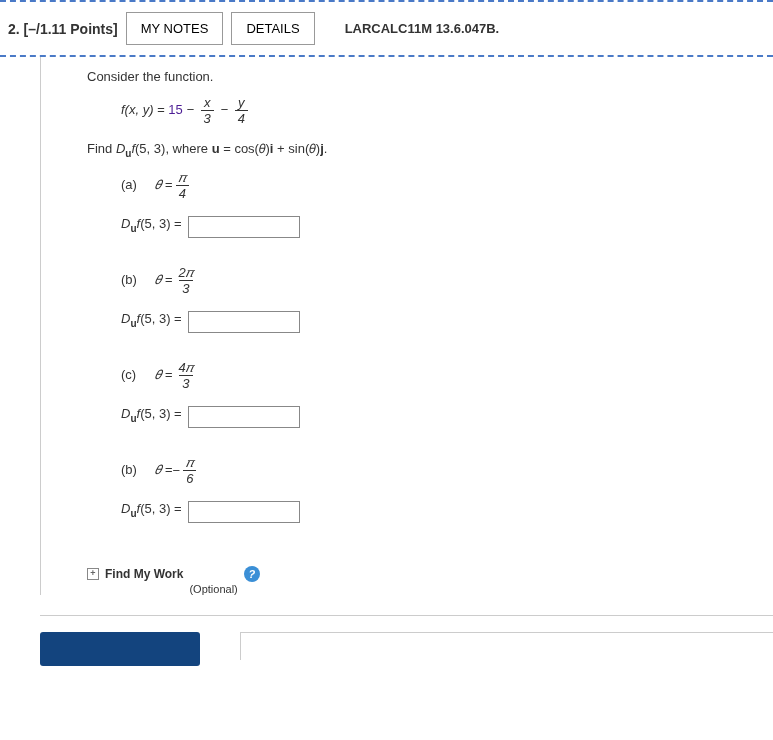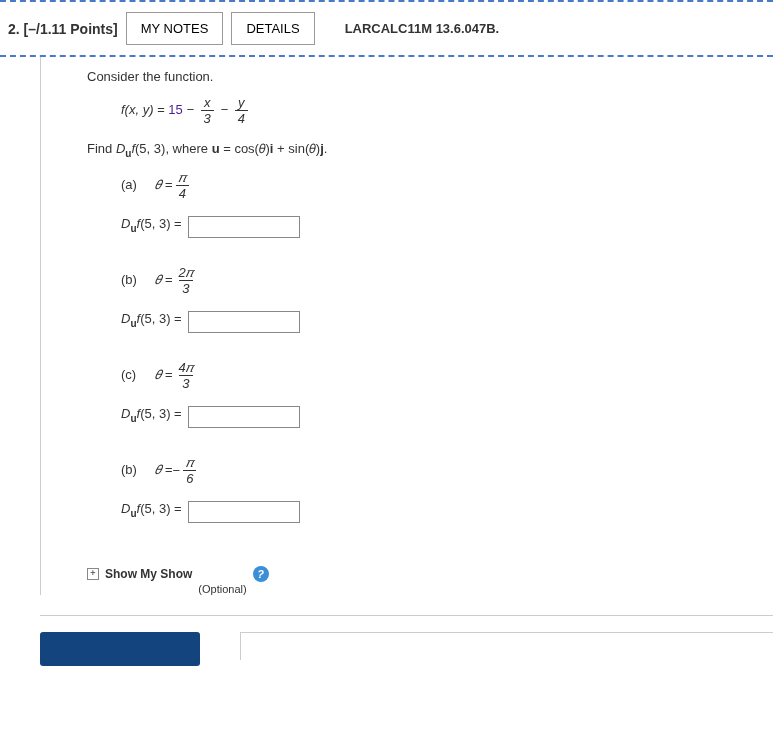--- a/index.html
+++ b/index.html
@@ -211,21 +211,21 @@
           </span>
         </span>
     </div>
     <div class="answer-row">
       <span class="lhs"><span>D</span><span class="sub">u</span><span>f</span><span style="font-style:normal">(5, 3) =</span></span>
       <input class="answer-input" type="text" style="">
     </div>
 
     <div class="smw">
       <span class="smw-icon">+</span>
-      <span>Show My Show</span>
+      <span>Find My Work</span>
       <span class="opt">(Optional)</span>
       <span class="q-icon">?</span>
     </div>
 
   </div>
 </div>
 
 <div class="footer-area">
   <div class="blue-btn"></div>
   <div class="gray-box"></div>

